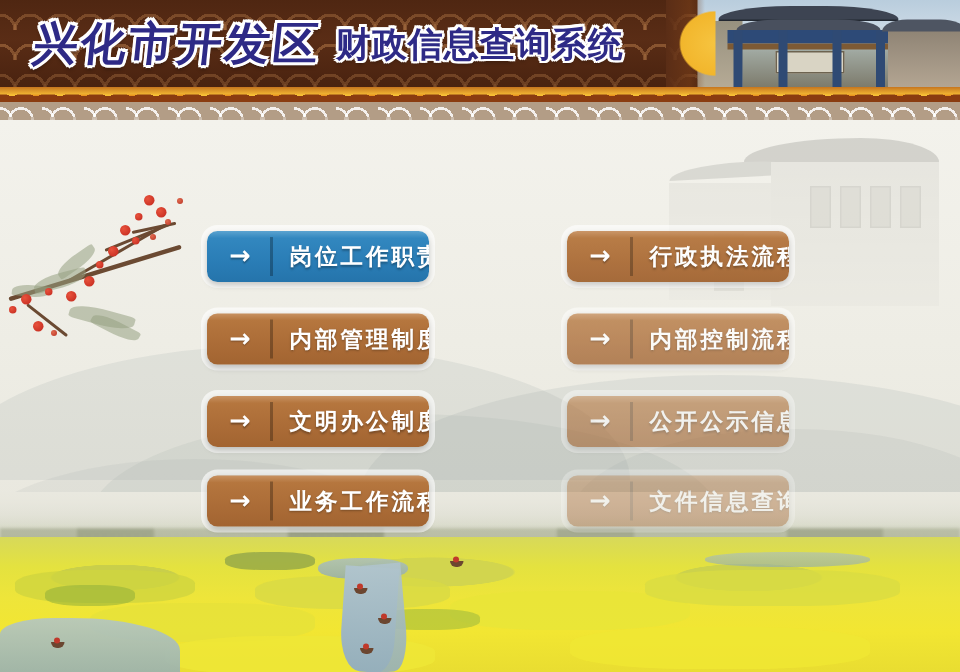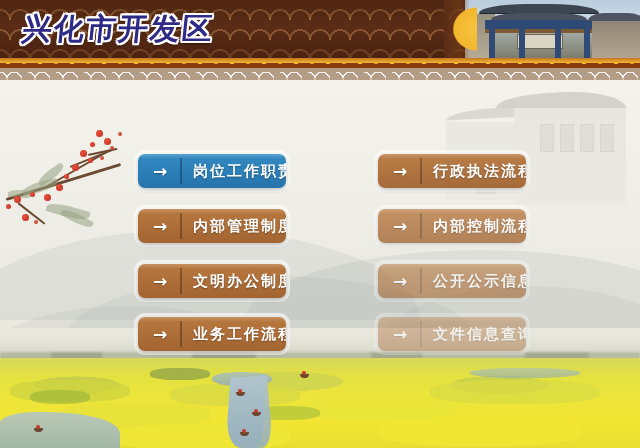--- a/index.html
+++ b/index.html
@@ -192,20 +192,21 @@
         <div class="col c4"></div>
       </div>
       <div class="arch-side"></div>
     </div>
 
     <div class="hdr-curve2"></div>
     <div class="hdr-curve"></div>
 
     <div class="title-wrap">
       <div class="title-main">兴化市开发区</div>
+      <div class="title-sub">财政信息查询系统</div>
     </div>
   </div>
 
   <div class="band">
     <div class="band-gold"></div>
     <div class="band-gold2"></div>
     <div class="band-scal"></div>
     <div class="band-fade"></div>
   </div>
 

